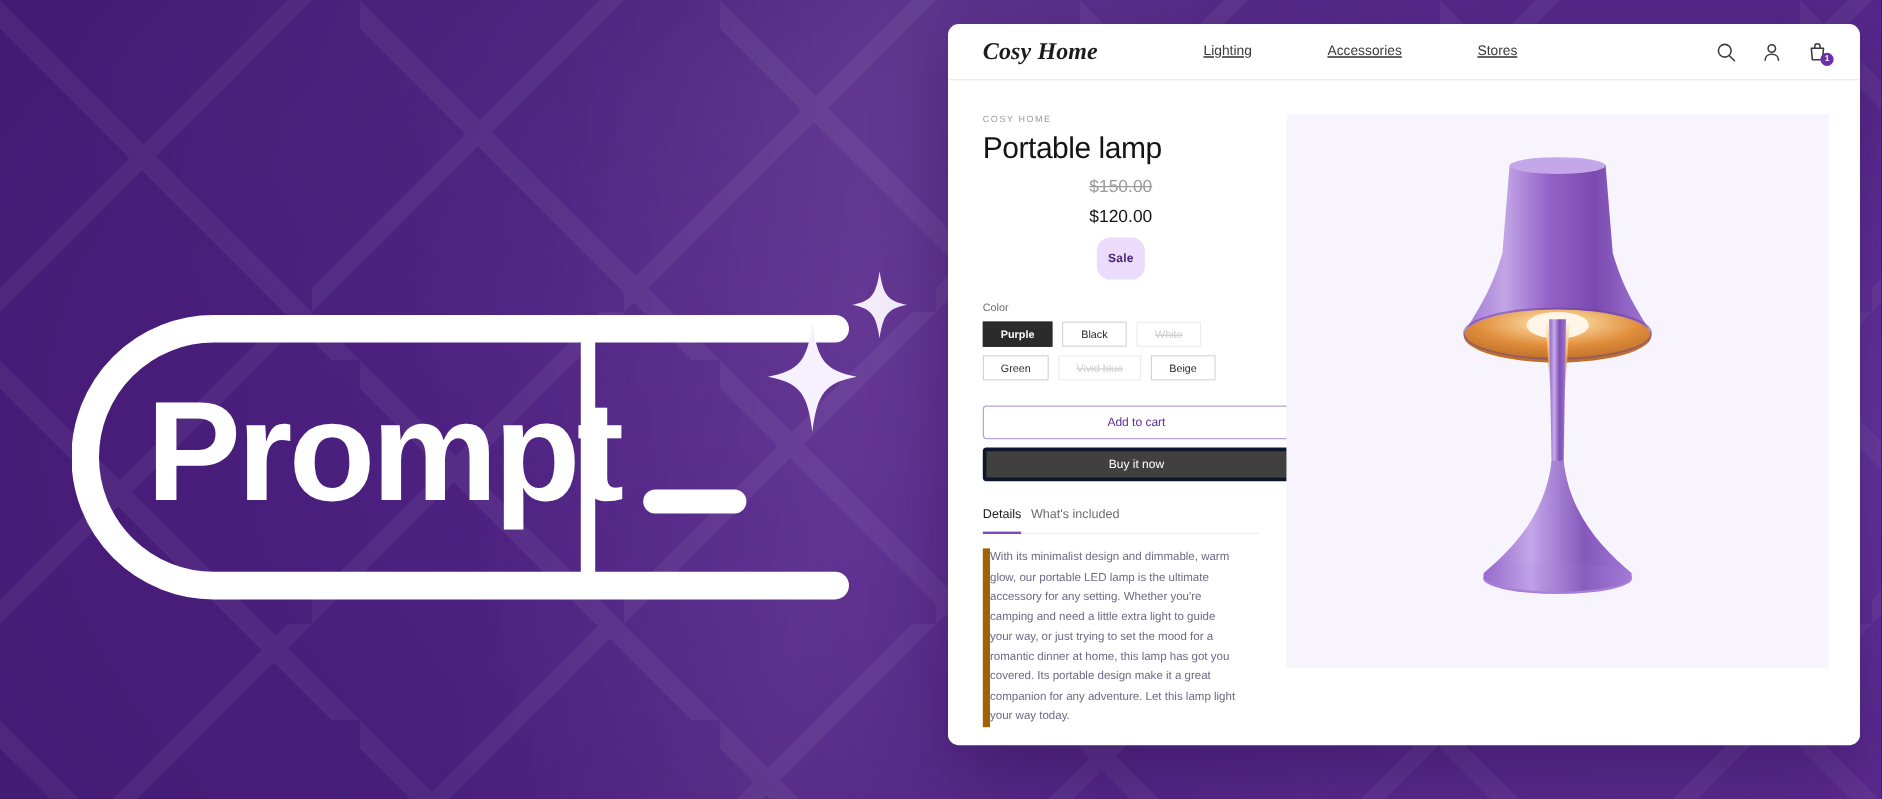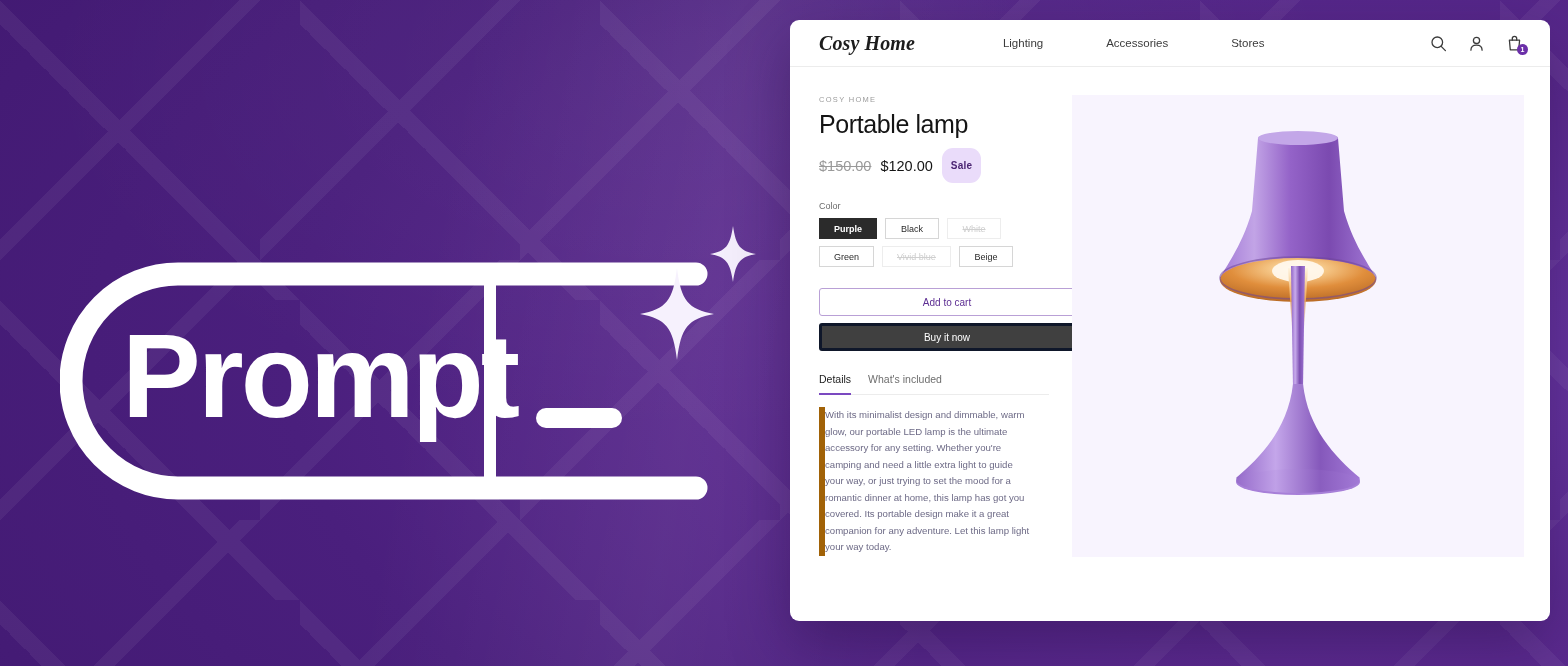--- a/index.html
+++ b/index.html
@@ -53,42 +53,42 @@
 
   .nav{
     height:47px; display:flex; align-items:center;
     padding:0 27px 0 29px; border-bottom:1px solid #ececec;
   }
   .brand{
     font-family:"Liberation Serif", serif;
     font-size:20px; font-weight:700; font-style:italic; color:#1c1c1c;
     letter-spacing:.1px;
   }
-  .nav-links{ display:flex; gap:63px; margin-left:88px; }
+  .nav-links{ display:flex; gap:63px; margin-left:88px;text-decoration:underline; }
   .nav-links a{ font-size:11.5px; color:#3b3b3b; text-decoration:none; }
   .nav-icons{ margin-left:auto; display:flex; align-items:center; gap:21px; }
   .nav-icons .ico{ width:17px; height:17px; position:relative; color:#3b3b3b; }
   .nav-icons svg{ display:block; }
   .cart-badge{
     position:absolute; right:-5px; bottom:-3px;
     width:11px; height:11px; border-radius:50%;
     background:#6b2fa8; color:#fff;
     font-size:7px; line-height:11px; text-align:center; font-weight:700;
   }
 
   .body-row{ flex:1; display:flex; padding:28px 0 0 0; }
 
   
   .info{ width:278px; padding-left:29px; padding-right:19px; }
   .eyebrow{
     font-size:7.5px; letter-spacing:1.3px; color:#9b9b9b;
     text-transform:uppercase; margin-bottom:6px;
   }
   .title{ font-size:25px; font-weight:400; color:#141414; letter-spacing:-.4px; line-height:1.12; }
-  .price-row{ display:flex; align-items:center; gap:9px; margin-top:10px; }
+  .price-row{ display:flex; align-items:center; gap:9px; margin-top:10px;flex-direction:column; }
   .price-old{ font-size:14.5px; color:#9a9a9a; text-decoration:line-through; }
   .price-new{ font-size:14.5px; color:#141414; }
   .sale-badge{
     background:#eadcfa; color:#4a2472; font-size:10px; font-weight:700;
     padding:12px 9px; border-radius:11px; letter-spacing:.2px;
   }
 
   .field-label{ font-size:9px; color:#6c6c6c; margin:18px 0 7px; }
   .swatches{ display:flex; flex-wrap:wrap; gap:7px 8px; }
   .pill{
@@ -101,21 +101,21 @@
   .pill.disabled{ color:#cfcfcf; border-color:#ededed; text-decoration:line-through; cursor:default; }
 
   .btn{
     width:256px; height:28px; border-radius:3px; font-size:10px;
     display:flex; align-items:center; justify-content:center;
     cursor:pointer; font-family:inherit;
   }
   .btn-outline{ margin-top:21px; border:1px solid #b9a0d6; background:#fff; color:#5c2d92; }
   .btn-solid{ margin-top:7px; border:3px solid #0f172a; background:#404040; color:#fff; }
 
-  .tabs{ display:flex; gap:17px; margin-top:22px; border-bottom:1px solid #ececec; }
+  .tabs{ display:flex; gap:8px; margin-top:22px; border-bottom:1px solid #ececec; }
   .tab{
     font-size:10.5px; color:#6e6e6e; padding-bottom:8px;
     border-bottom:2px solid transparent; margin-bottom:-1px; cursor:pointer;
   }
   .tab.active{ color:#1c1c1c; border-bottom-color:#7b49c0; }
 
   .desc{
     margin-top:12px; border-left:6px solid #a16207; padding-left:0;
     font-size:9.6px; line-height:1.72; color:#6d6a86; width:214px;
   }

